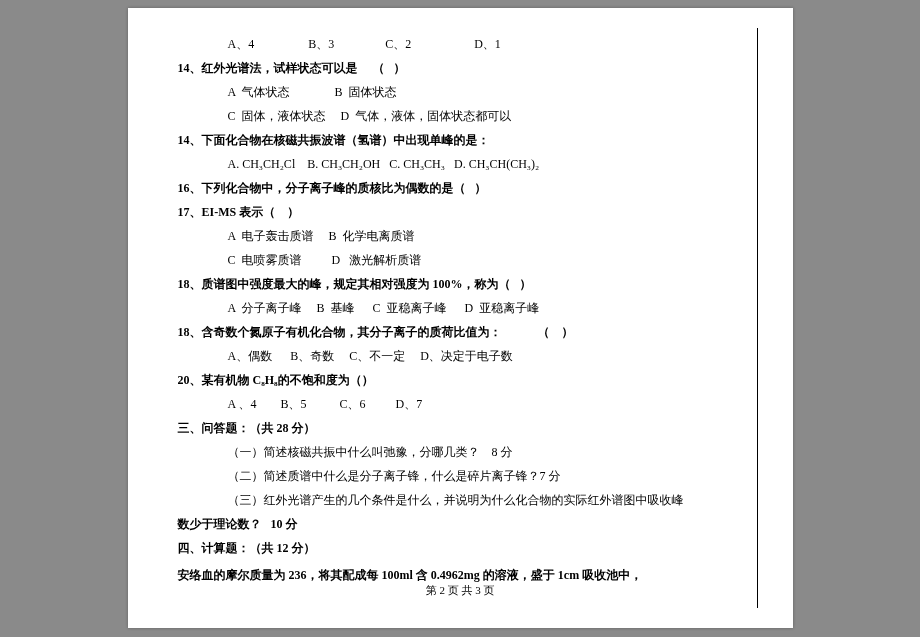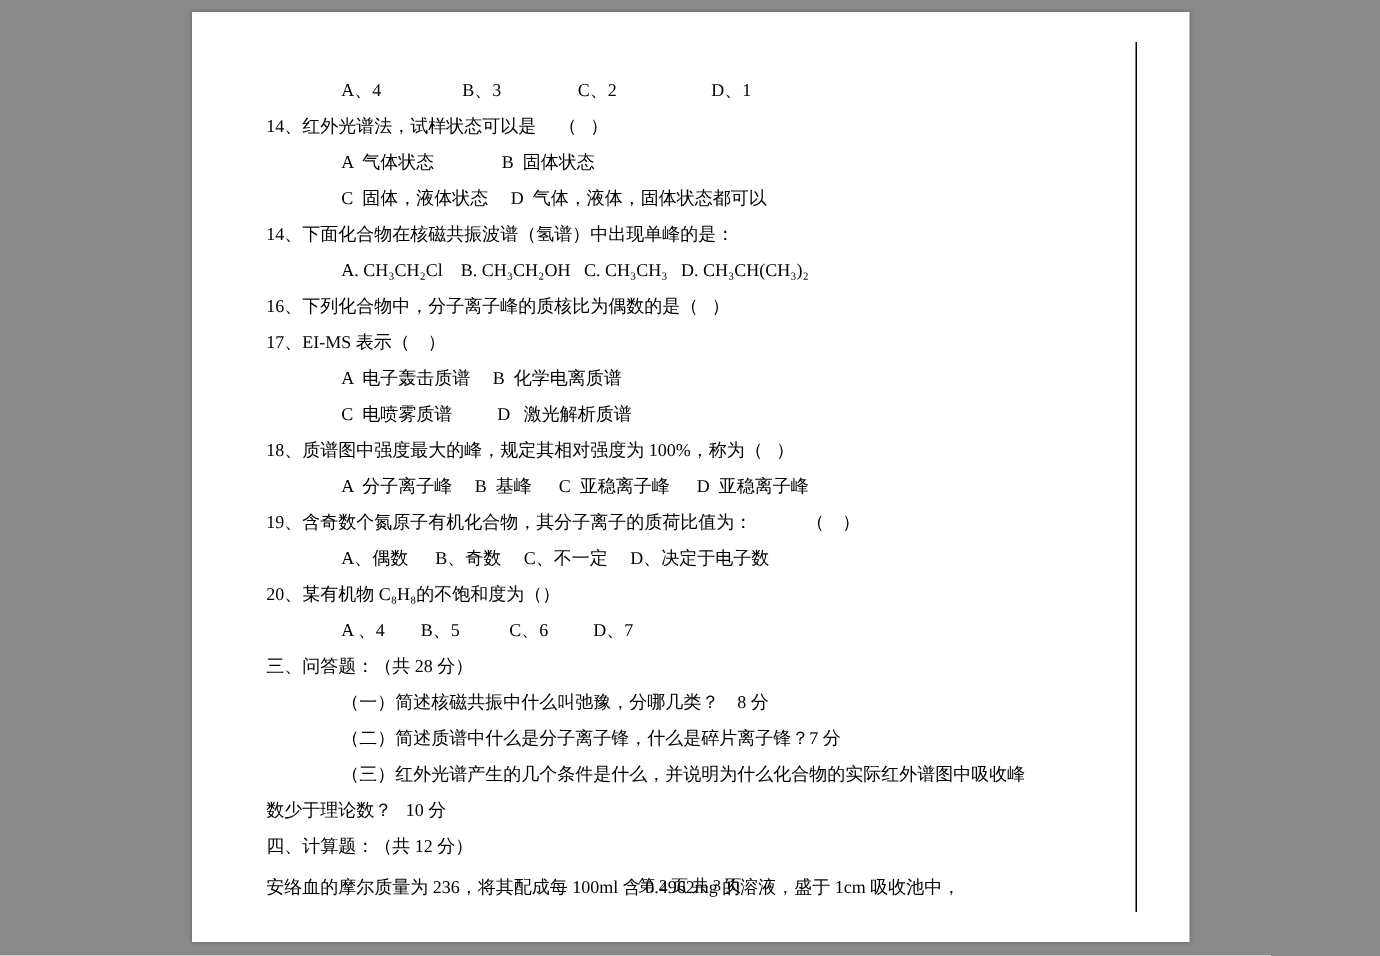--- a/index.html
+++ b/index.html
@@ -16,36 +16,36 @@
       height: 637px;
       display: flex;
       justify-content: center;
       padding-top: 8px;
     }
     .page {
       background: #fff;
       width: 665px;
       height: 620px;
       position: relative;
-      padding: 40px 50px 20px 50px;
+      padding: 24px 50px 20px 50px;
       box-shadow: 0 0 3px rgba(0,0,0,0.3);
     }
     .divider {
       position: absolute;
       top: 20px;
       right: 35px;
       width: 1px;
       height: 580px;
       background: #000;
     }
     .line {
       line-height: 2.0;
       white-space: pre;
     }
-    .indent0 { padding-left: 0px; }
+    .indent0 { padding-left: 0px; font-weight: bold; }
     .indent1 { padding-left: 50px; }
     .footer {
       position: absolute;
       bottom: 30px;
       width: 100%;
       left: 0;
       text-align: center;
       font-size: 11px;
     }
   </style>
@@ -60,21 +60,21 @@
   <div class="line indent1">A  气体状态               B  固体状态</div>
   <div class="line indent1">C  固体，液体状态     D  气体，液体，固体状态都可以</div>
   <div class="line indent0">14、下面化合物在核磁共振波谱（氢谱）中出现单峰的是：</div>
   <div class="line indent1">A. CH₃CH₂Cl    B. CH₃CH₂OH   C. CH₃CH₃   D. CH₃CH(CH₃)₂</div>
   <div class="line indent0">16、下列化合物中，分子离子峰的质核比为偶数的是（   ）</div>
   <div class="line indent0">17、EI-MS 表示（    ）</div>
   <div class="line indent1">A  电子轰击质谱     B  化学电离质谱</div>
   <div class="line indent1">C  电喷雾质谱          D   激光解析质谱</div>
   <div class="line indent0">18、质谱图中强度最大的峰，规定其相对强度为 100%，称为（   ）</div>
   <div class="line indent1">A  分子离子峰     B  基峰      C  亚稳离子峰      D  亚稳离子峰</div>
-  <div class="line indent0">19、含奇数个氮原子有机化合物，其分子离子的质荷比值为：            （    ）</div>
+  <div class="line indent0">18、含奇数个氮原子有机化合物，其分子离子的质荷比值为：            （    ）</div>
   <div class="line indent1">A、偶数      B、奇数     C、不一定     D、决定于电子数</div>
   <div class="line indent0">20、某有机物 C₈H₈的不饱和度为（）</div>
   <div class="line indent1">A 、4        B、5           C、6          D、7</div>
   <div class="line indent0">三、问答题：（共 28 分）</div>
   <div class="line indent1">（一）简述核磁共振中什么叫弛豫，分哪几类？    8 分</div>
   <div class="line indent1">（二）简述质谱中什么是分子离子锋，什么是碎片离子锋？7 分</div>
   <div class="line indent1">（三）红外光谱产生的几个条件是什么，并说明为什么化合物的实际红外谱图中吸收峰</div>
   <div class="line indent0">数少于理论数？   10 分</div>
   <div class="line indent0">四、计算题：（共 12 分）</div>
   <div class="line indent0" style="line-height:2.6;">安络血的摩尔质量为 236，将其配成每 100ml 含 0.4962mg 的溶液，盛于 1cm 吸收池中，</div>

